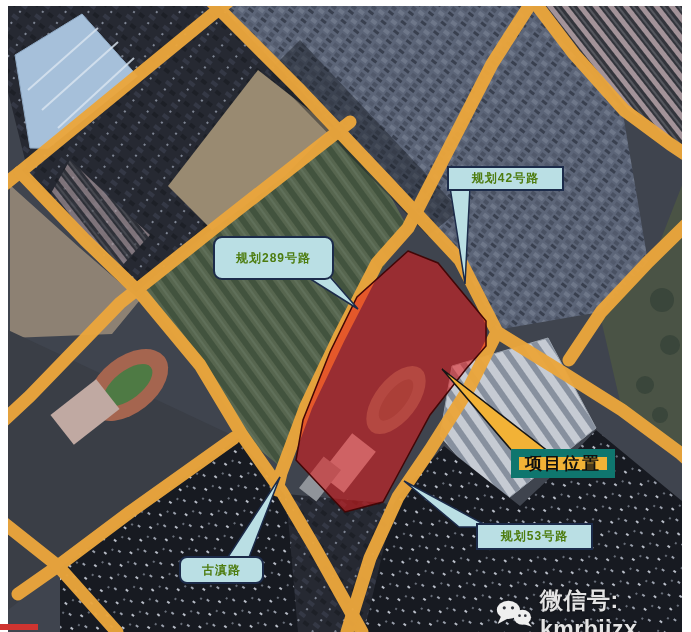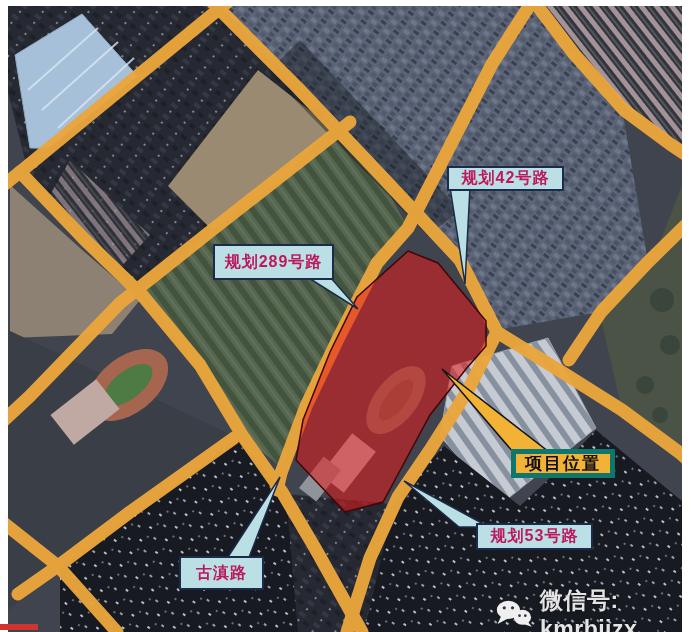--- a/index.html
+++ b/index.html
@@ -2,29 +2,29 @@
 <html><head>
 <meta charset="utf-8">
 <style>
   html,body{margin:0;padding:0;background:#ffffff;}
   #stage{position:relative;width:691px;height:632px;overflow:hidden;background:#ffffff;
          font-family:"Liberation Sans",sans-serif;}
   #map-svg{position:absolute;left:0;top:0;}
   .map-label{position:absolute;display:flex;align-items:center;justify-content:center;
              font-weight:bold;box-sizing:border-box;white-space:nowrap;z-index:5;
              font-family:"Liberation Sans",sans-serif;}
-  .label-cyan{background:#BADFE4;border:2px solid #1C2B4A;color:#be185d;
-              font-size:16px;letter-spacing:1px;}
-  .label-yellow{background:#F2B236;border:5px solid #0f766e;color:#101010;
+  .label-cyan{background:#BADFE4;border:2px solid #1C2B4A;color:#4d7c0f;
+              font-size:12px;letter-spacing:1px;}
+  .label-yellow{background:#F2B236;border:8px solid #0f766e;color:#101010;
                 font-size:17px;letter-spacing:2px;}
   #label-42{left:447px;top:166px;width:117px;height:25px;}
-  #label-289{left:213px;top:244px;width:121px;height:36px;}
+  #label-289{left:213px;top:236px;width:121px;height:44px;border-radius:9px;}
   #label-project{left:511px;top:449px;width:104px;height:29px;}
   #label-53{left:476px;top:523px;width:117px;height:27px;}
-  #label-gudian{left:179px;top:556px;width:85px;height:34px;}
+  #label-gudian{left:179px;top:556px;width:85px;height:28px;border-radius:8px;}
   #wechat-footer{position:absolute;left:496px;top:585px;display:flex;align-items:center;
                  gap:6px;z-index:6;}
   #wechat-footer .wx-text{color:#E4E4E4;font-size:23px;font-weight:600;letter-spacing:.5px;
                  text-shadow:0 0 3px rgba(0,0,0,.55);}
 </style>
 </head>
 <body>
 
 <div id="stage">
 

